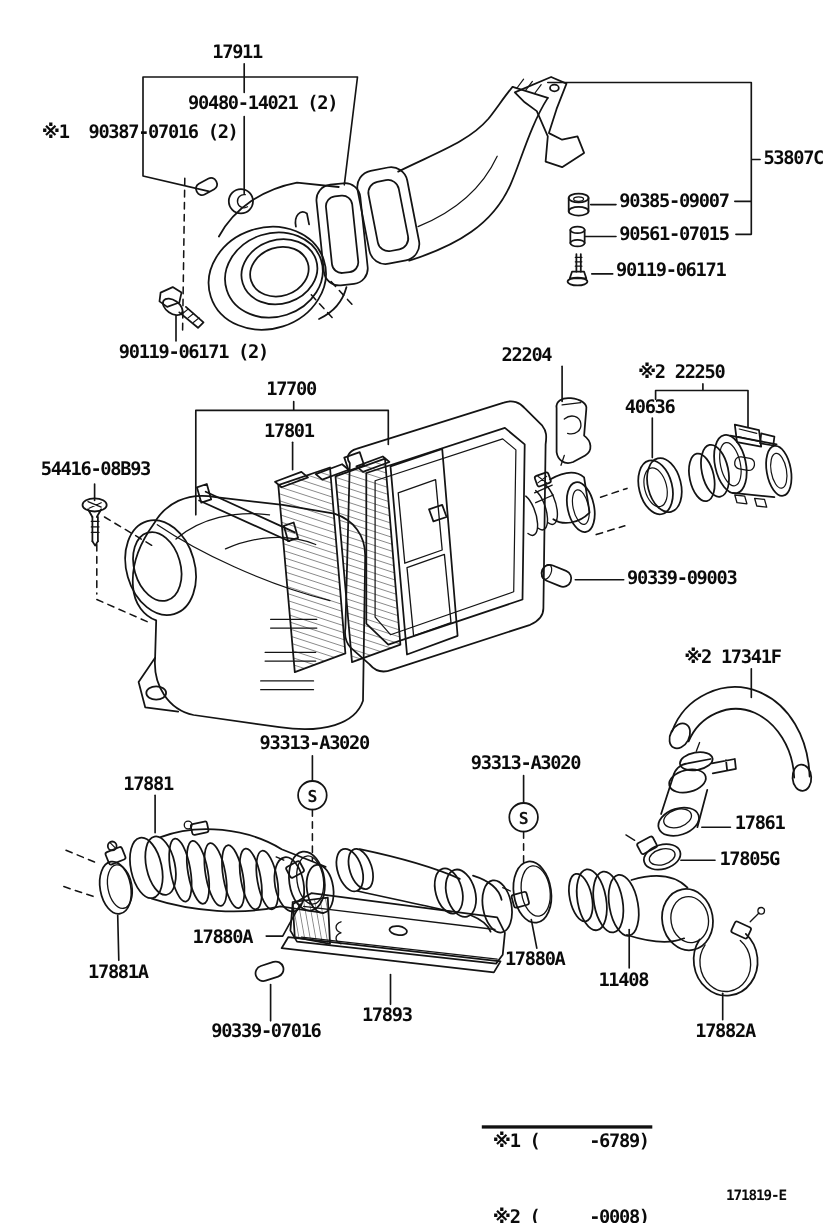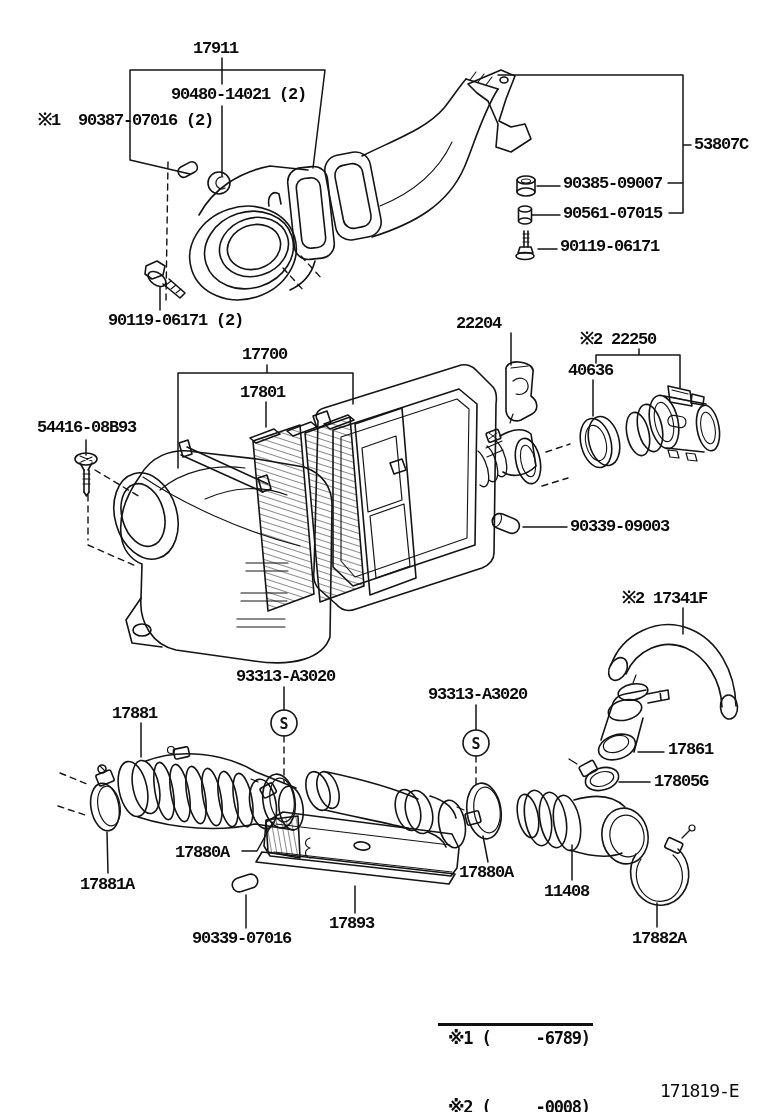--- a/index.html
+++ b/index.html
@@ -1,26 +1,26 @@
 <!DOCTYPE html>
 <html><head>
 <meta charset="utf-8">
 <style>
   html,body{margin:0;padding:0;background:#fff;}
   .canvas{position:relative;width:760px;height:1112px;background:#fff;overflow:hidden;
           font-family:"DejaVu Sans Mono","DejaVu Sans",monospace;}
   svg.art{position:absolute;left:0;top:0;}
   .lbl{position:absolute;color:#0b0b0b;font-weight:bold;font-size:17px;line-height:1.05;
-       letter-spacing:-1.2px;white-space:pre;background:transparent;font-family:Liberation Mono, monospace;}
+       letter-spacing:-1.2px;white-space:pre;background:transparent;}
   .note-block{position:absolute;left:448px;top:981px;color:#0b0b0b;font-weight:bold;
        font-size:17px;line-height:23px;letter-spacing:-1.2px;white-space:pre;}
   .note-rule{position:absolute;left:438px;top:1023px;width:155px;height:0;
        border-top:3px solid #111;}
-  .sheet{position:absolute;left:660px;top:1080px;color:#0b0b0b;font-weight:normal;
-       font-size:18px;letter-spacing:-1.0px;white-space:pre;}
+  .sheet{position:absolute;left:660px;top:1080px;color:#0b0b0b;font-weight:bold;
+       font-size:13px;letter-spacing:-1.0px;white-space:pre;}
 </style>
 </head>
 <body>
 
 <div class="canvas">
 
 <svg class="art" width="760" height="1112" viewBox="0 0 760 1112" fill="none" stroke="#141414" stroke-width="1.6" stroke-linecap="round" stroke-linejoin="round">
 
   <defs>
     <pattern id="hatchA" patternUnits="userSpaceOnUse" width="6" height="6" patternTransform="rotate(18)">

